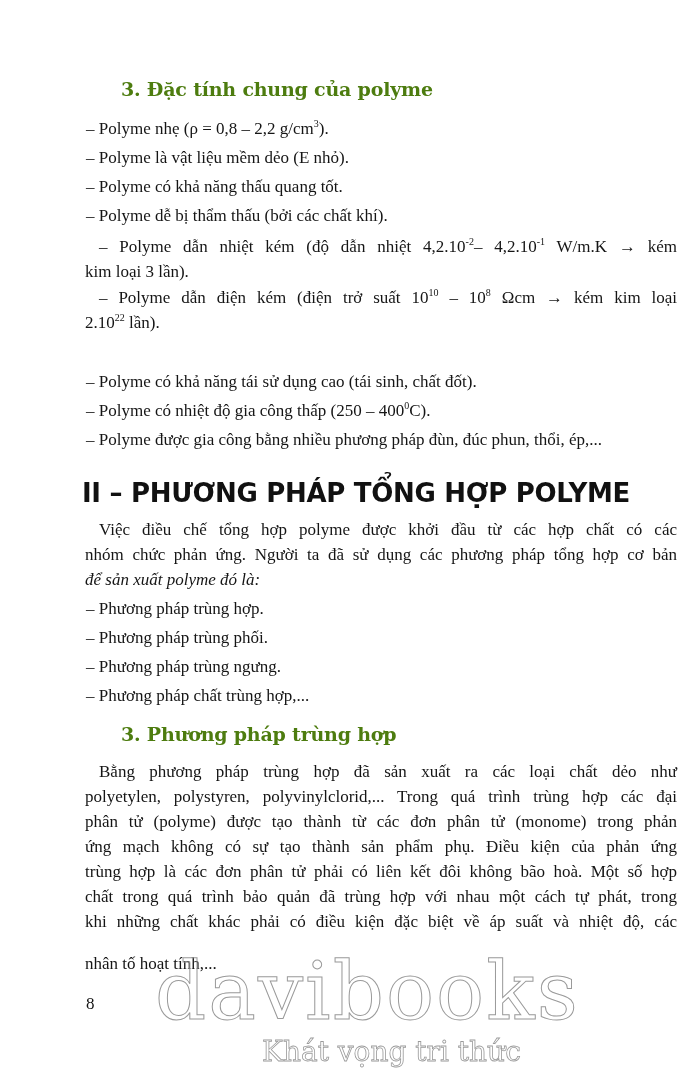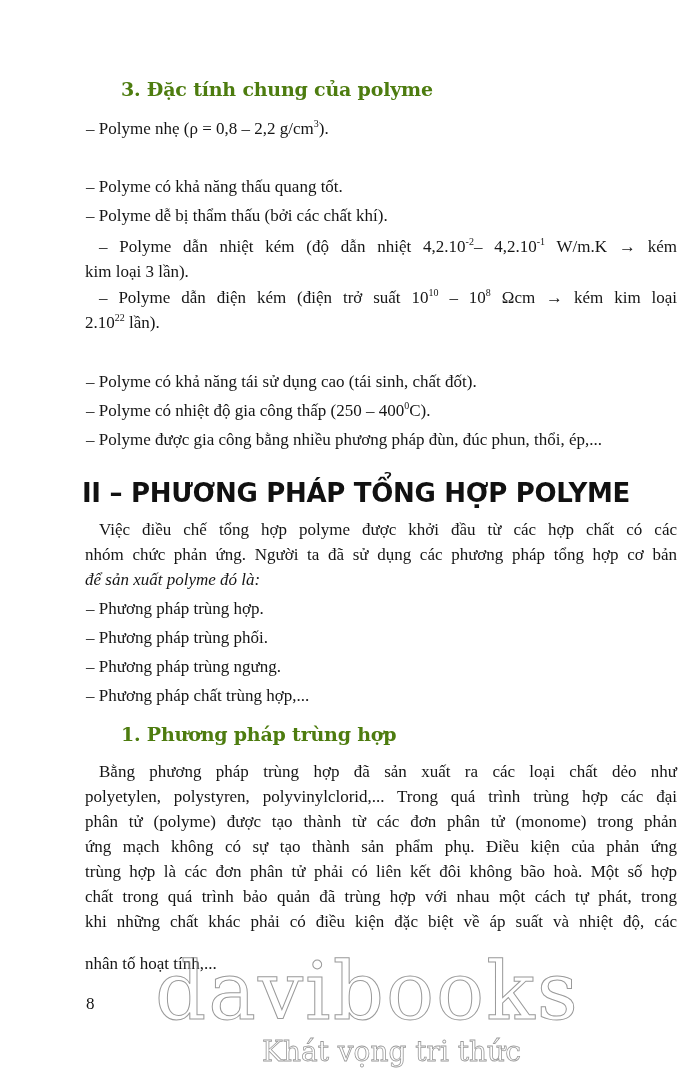--- a/index.html
+++ b/index.html
@@ -32,20 +32,21 @@
     }
   </style>
 </head>
 <body>
 
 <div class="page">
 
   <div class="h3" style="top:78px;">3. Đặc tính chung của polyme</div>
 
   <div class="line ind" style="top:119px;"><span>– Polyme nhẹ (ρ = 0,8 – 2,2 g/cm</span><sup>3</sup><span>).</span></div>
+  <div class="line ind" style="top:148px;">– Polyme là vật liệu mềm dẻo (E nhỏ).</div>
   <div class="line ind" style="top:177px;">– Polyme có khả năng thấu quang tốt.</div>
   <div class="line ind" style="top:206px;">– Polyme dễ bị thẩm thấu (bởi các chất khí).</div>
 
   <div class="line full" style="top:237px; left:99px; width:578px;"><span>– Polyme dẫn nhiệt kém (độ dẫn nhiệt 4,2.10</span><sup>-2</sup><span>– 4,2.10</span><sup>-1</sup><span> W/m.K → kém</span></div>
   <div class="line cont" style="top:262px;">kim loại 3 lần).</div>
 
   <div class="line full" style="top:288px; left:99px; width:578px;"><span>– Polyme dẫn điện kém (điện trở suất 10</span><sup>10</sup><span> – 10</span><sup>8</sup><span> Ωcm → kém kim loại</span></div>
   <div class="line cont" style="top:313px;"><span>2.10</span><sup>22</sup><span> lần).</span></div>
 
   <div class="line ind" style="top:372px;text-align:right;">– Polyme có khả năng tái sử dụng cao (tái sinh, chất đốt).</div>
@@ -56,21 +57,21 @@
 
   <div class="line full" style="top:520px; left:99px; width:578px;">Việc điều chế tổng hợp polyme được khởi đầu từ các hợp chất có các</div>
   <div class="line full" style="top:545px;">nhóm chức phản ứng. Người ta đã sử dụng các phương pháp tổng hợp cơ bản</div>
   <div class="line cont" style="top:570px;font-style:italic;">để sản xuất polyme đó là:</div>
 
   <div class="line ind" style="top:599px;">– Phương pháp trùng hợp.</div>
   <div class="line ind" style="top:628px;">– Phương pháp trùng phối.</div>
   <div class="line ind" style="top:657px;">– Phương pháp trùng ngưng.</div>
   <div class="line ind" style="top:686px;">– Phương pháp chất trùng hợp,...</div>
 
-  <div class="h3" style="top:723px;">1. Phương pháp trùng hợp</div>
+  <div class="h3" style="top:723px;">3. Phương pháp trùng hợp</div>
 
   <div class="line full" style="top:762px; left:99px; width:578px;">Bằng phương pháp trùng hợp đã sản xuất ra các loại chất dẻo như</div>
   <div class="line full" style="top:787px;">polyetylen, polystyren, polyvinylclorid,... Trong quá trình trùng hợp các đại</div>
   <div class="line full" style="top:812px;">phân tử (polyme) được tạo thành từ các đơn phân tử (monome) trong phản</div>
   <div class="line full" style="top:837px;">ứng mạch không có sự tạo thành sản phẩm phụ. Điều kiện của phản ứng</div>
   <div class="line full" style="top:862px;">trùng hợp là các đơn phân tử phải có liên kết đôi không bão hoà. Một số hợp</div>
   <div class="line full" style="top:887px;">chất trong quá trình bảo quản đã trùng hợp với nhau một cách tự phát, trong</div>
   <div class="line full" style="top:912px;">khi những chất khác phải có điều kiện đặc biệt về áp suất và nhiệt độ, các</div>
   <div class="line cont" style="top:937px;margin-top:17px;">nhân tố hoạt tính,...</div>
 

